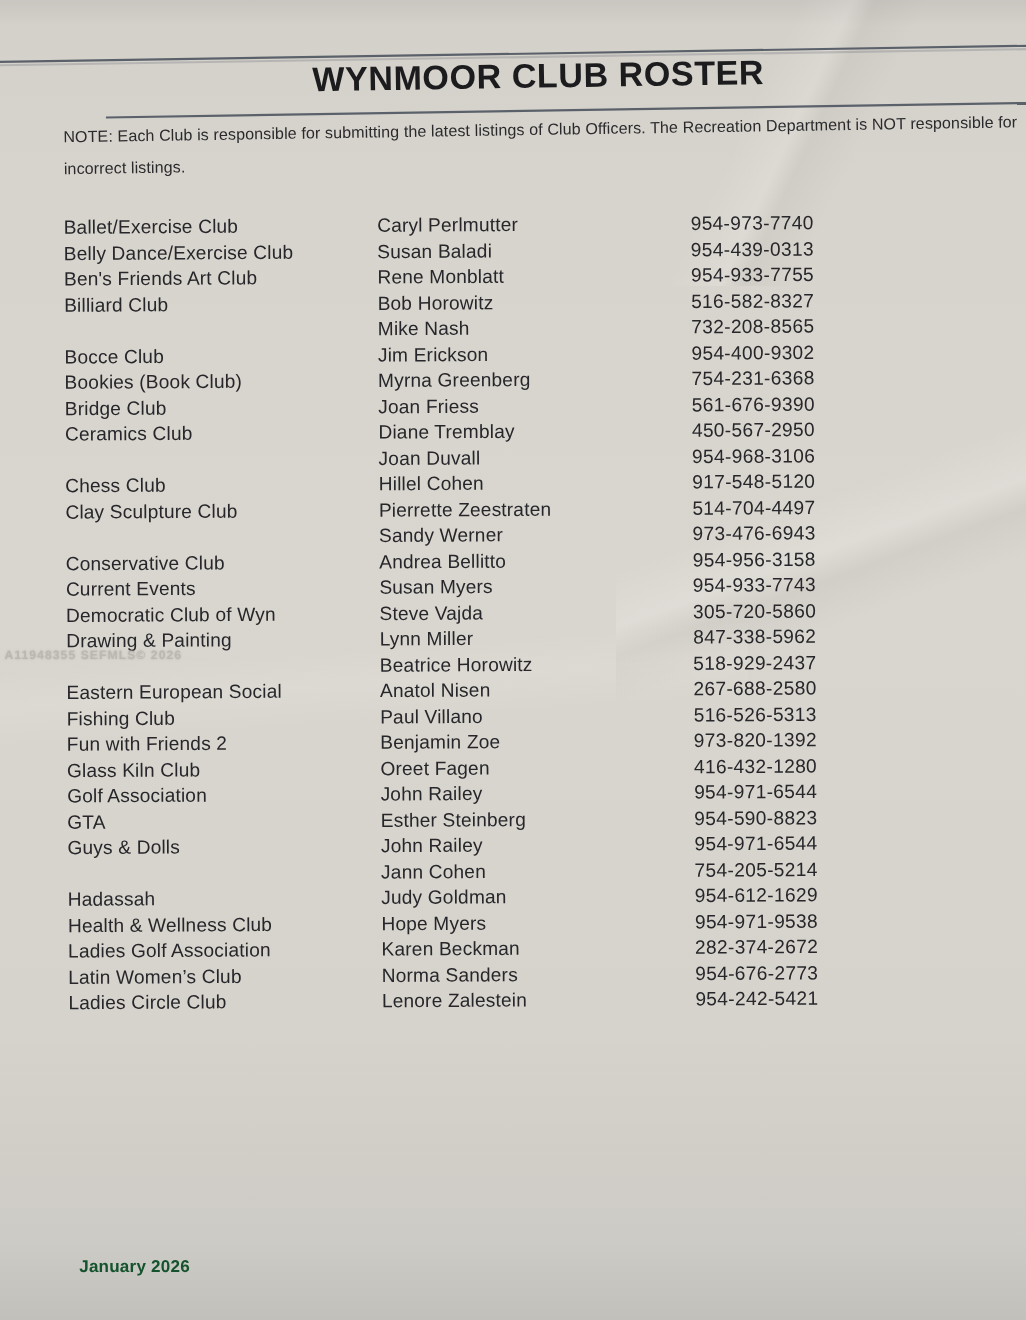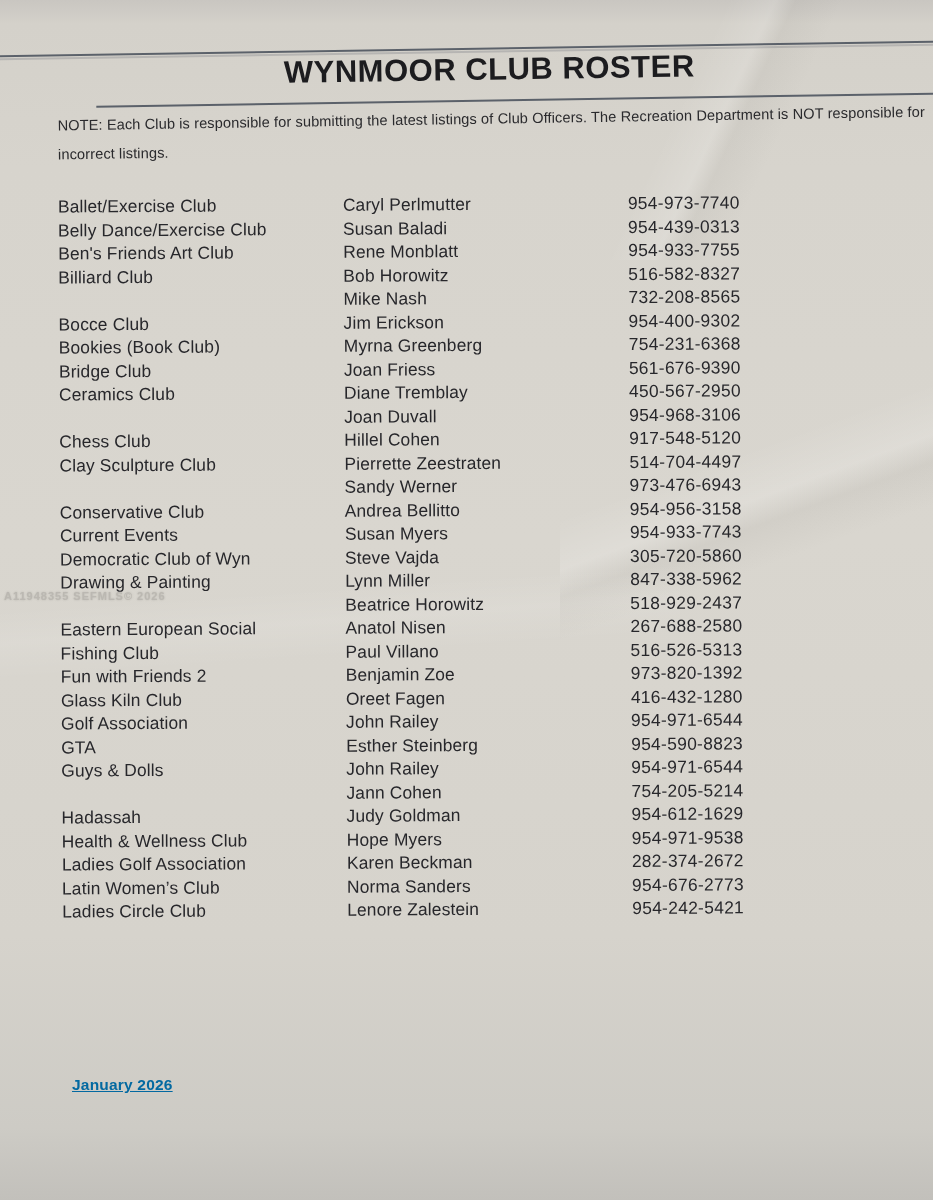--- a/index.html
+++ b/index.html
@@ -69,24 +69,23 @@
   .r-row .phone   { width: 200px; white-space: nowrap; letter-spacing: 0.3px; }
 
   .watermark {
     position: absolute; left: 4px; top: 590px;
     font-size: 11px; font-weight: bold; letter-spacing: 1px;
     color: rgba(186,183,177,0.95);
     text-shadow: 0 0 2px rgba(110,108,103,0.30);
     white-space: nowrap;
   }
   .footer-date {
-    position: absolute; left: 72px; top: 1076px;
+    position: absolute; left: 72px; top: 1143px;
     font-size: 15.5px; font-weight: 600; letter-spacing: 0.2px;
-    color: #0369a1;
-    text-decoration: underline;
+    color: #14532d;
   }
 </style>
 </head>
 <body>
 
 <div class="crease c1"></div>
 <div class="crease c2"></div>
 <div class="crease c3"></div>
 
 <div class="header">

